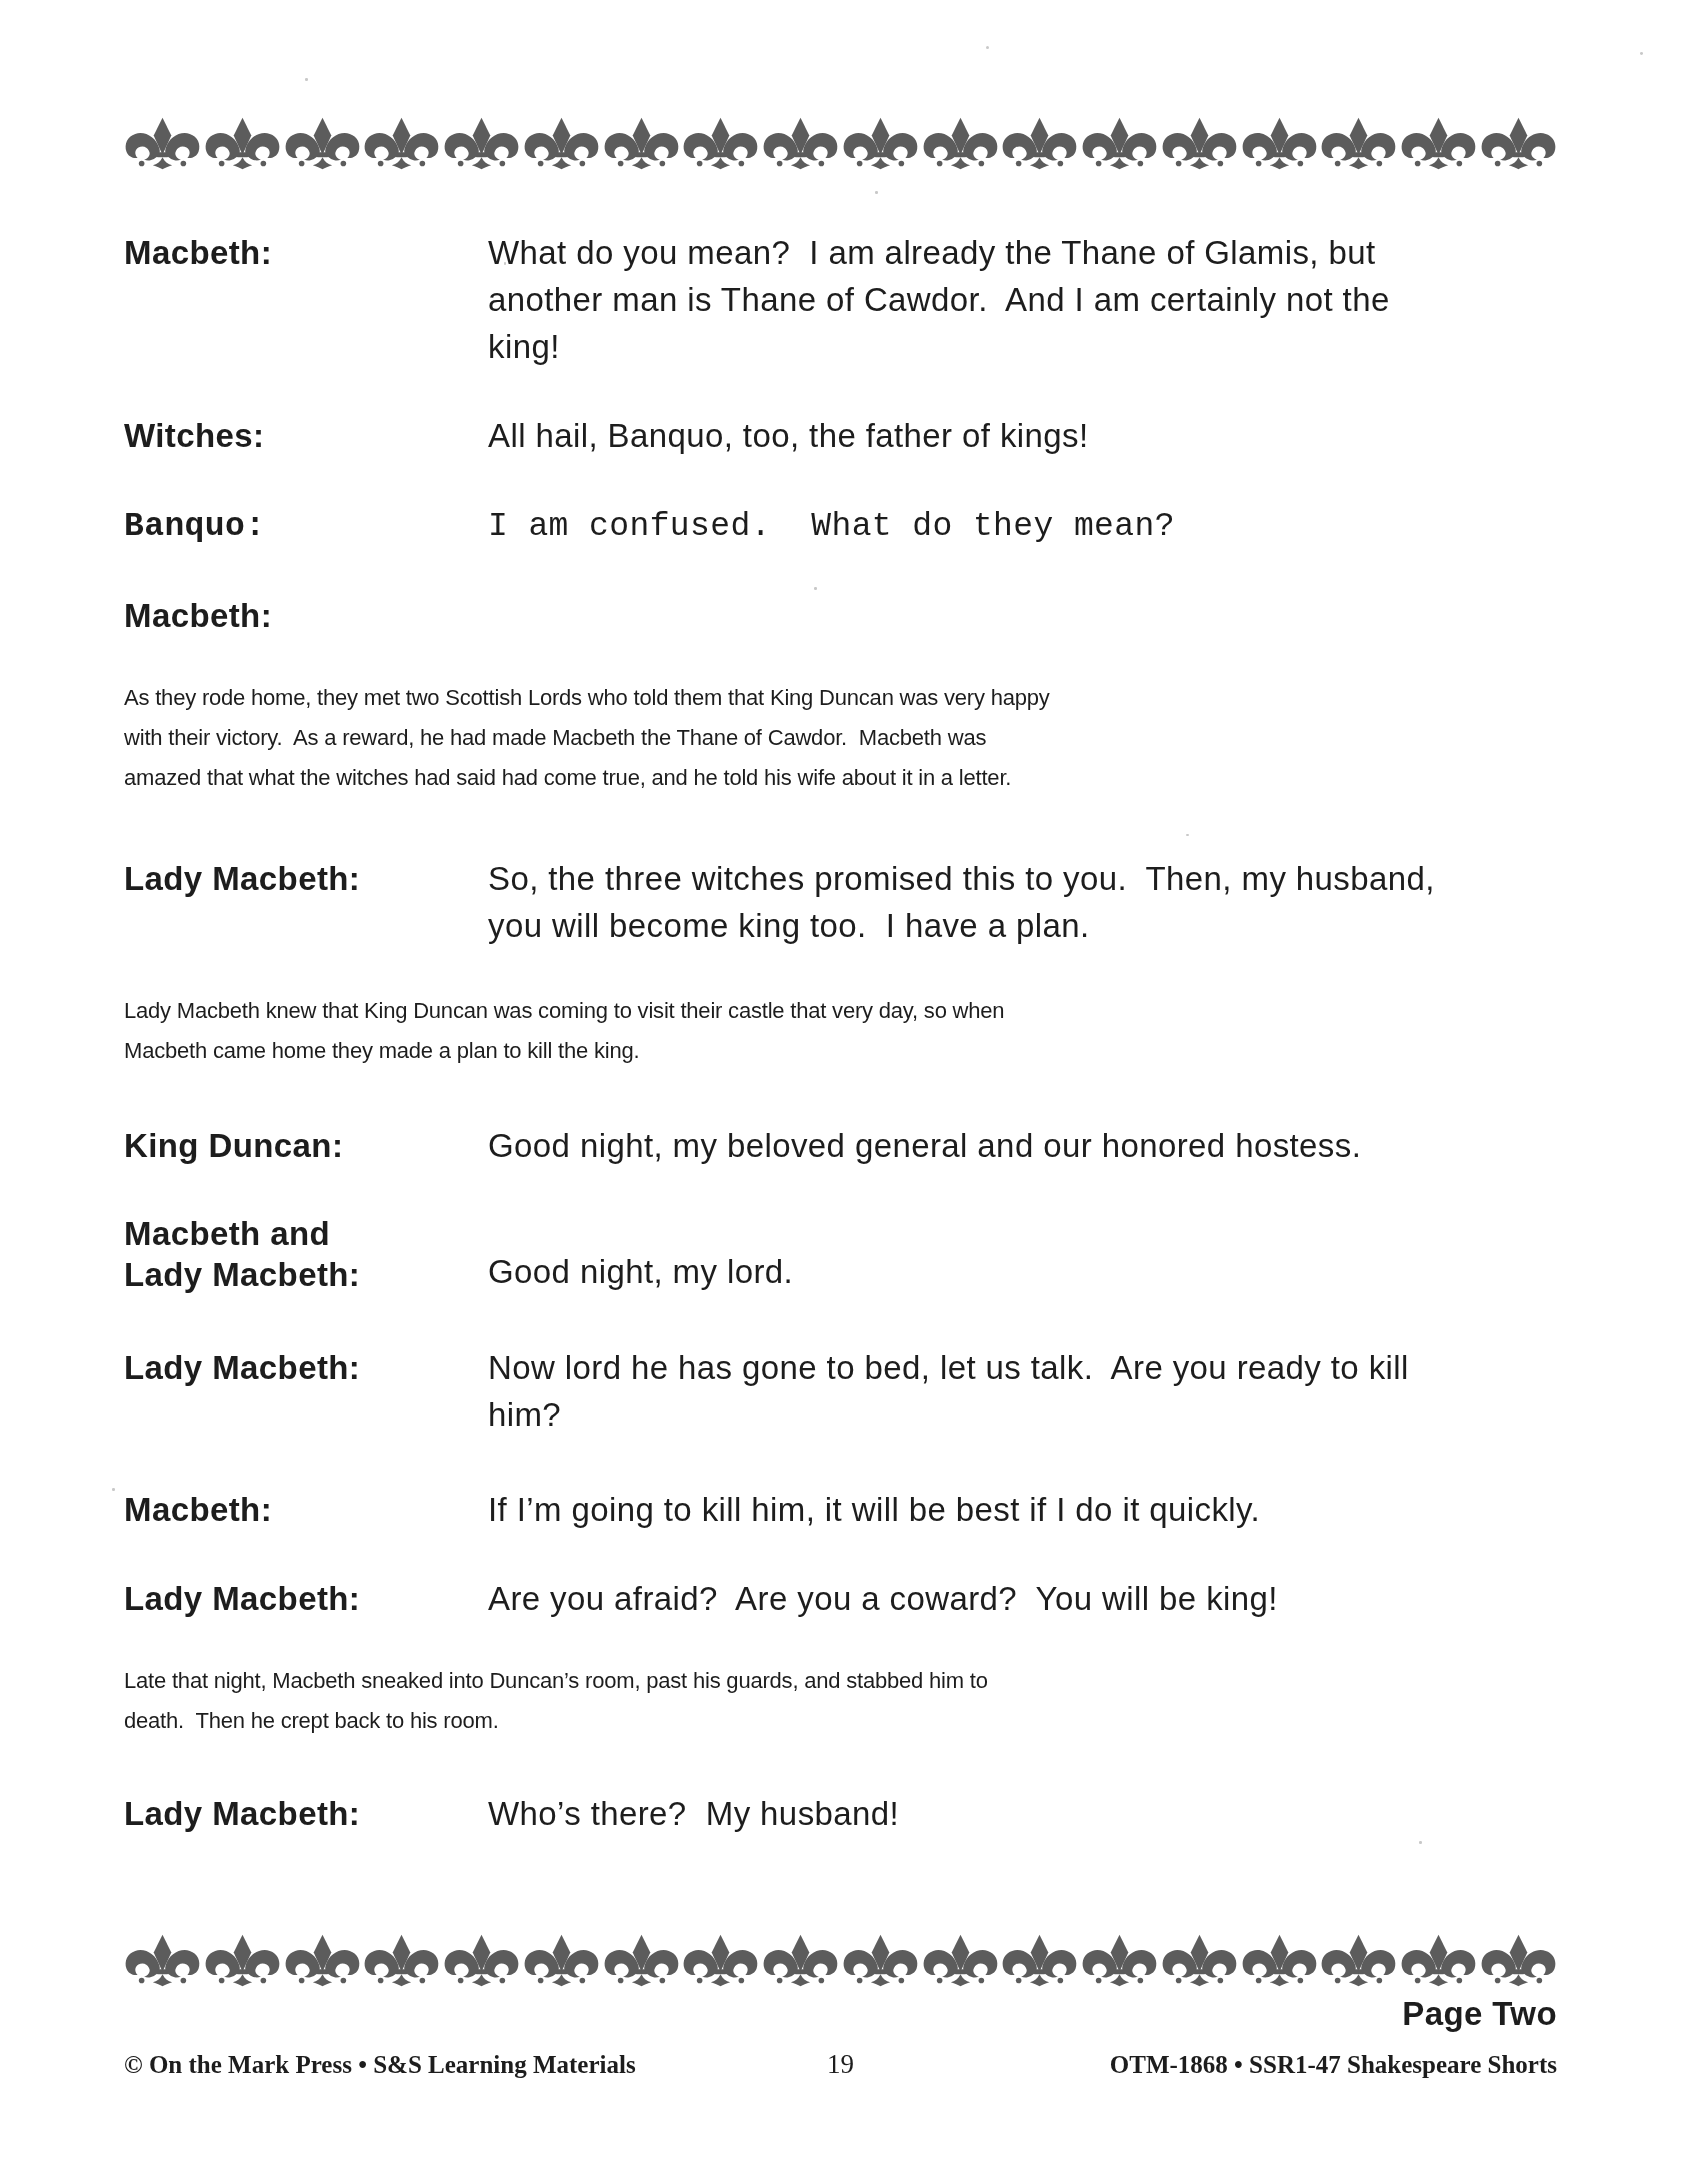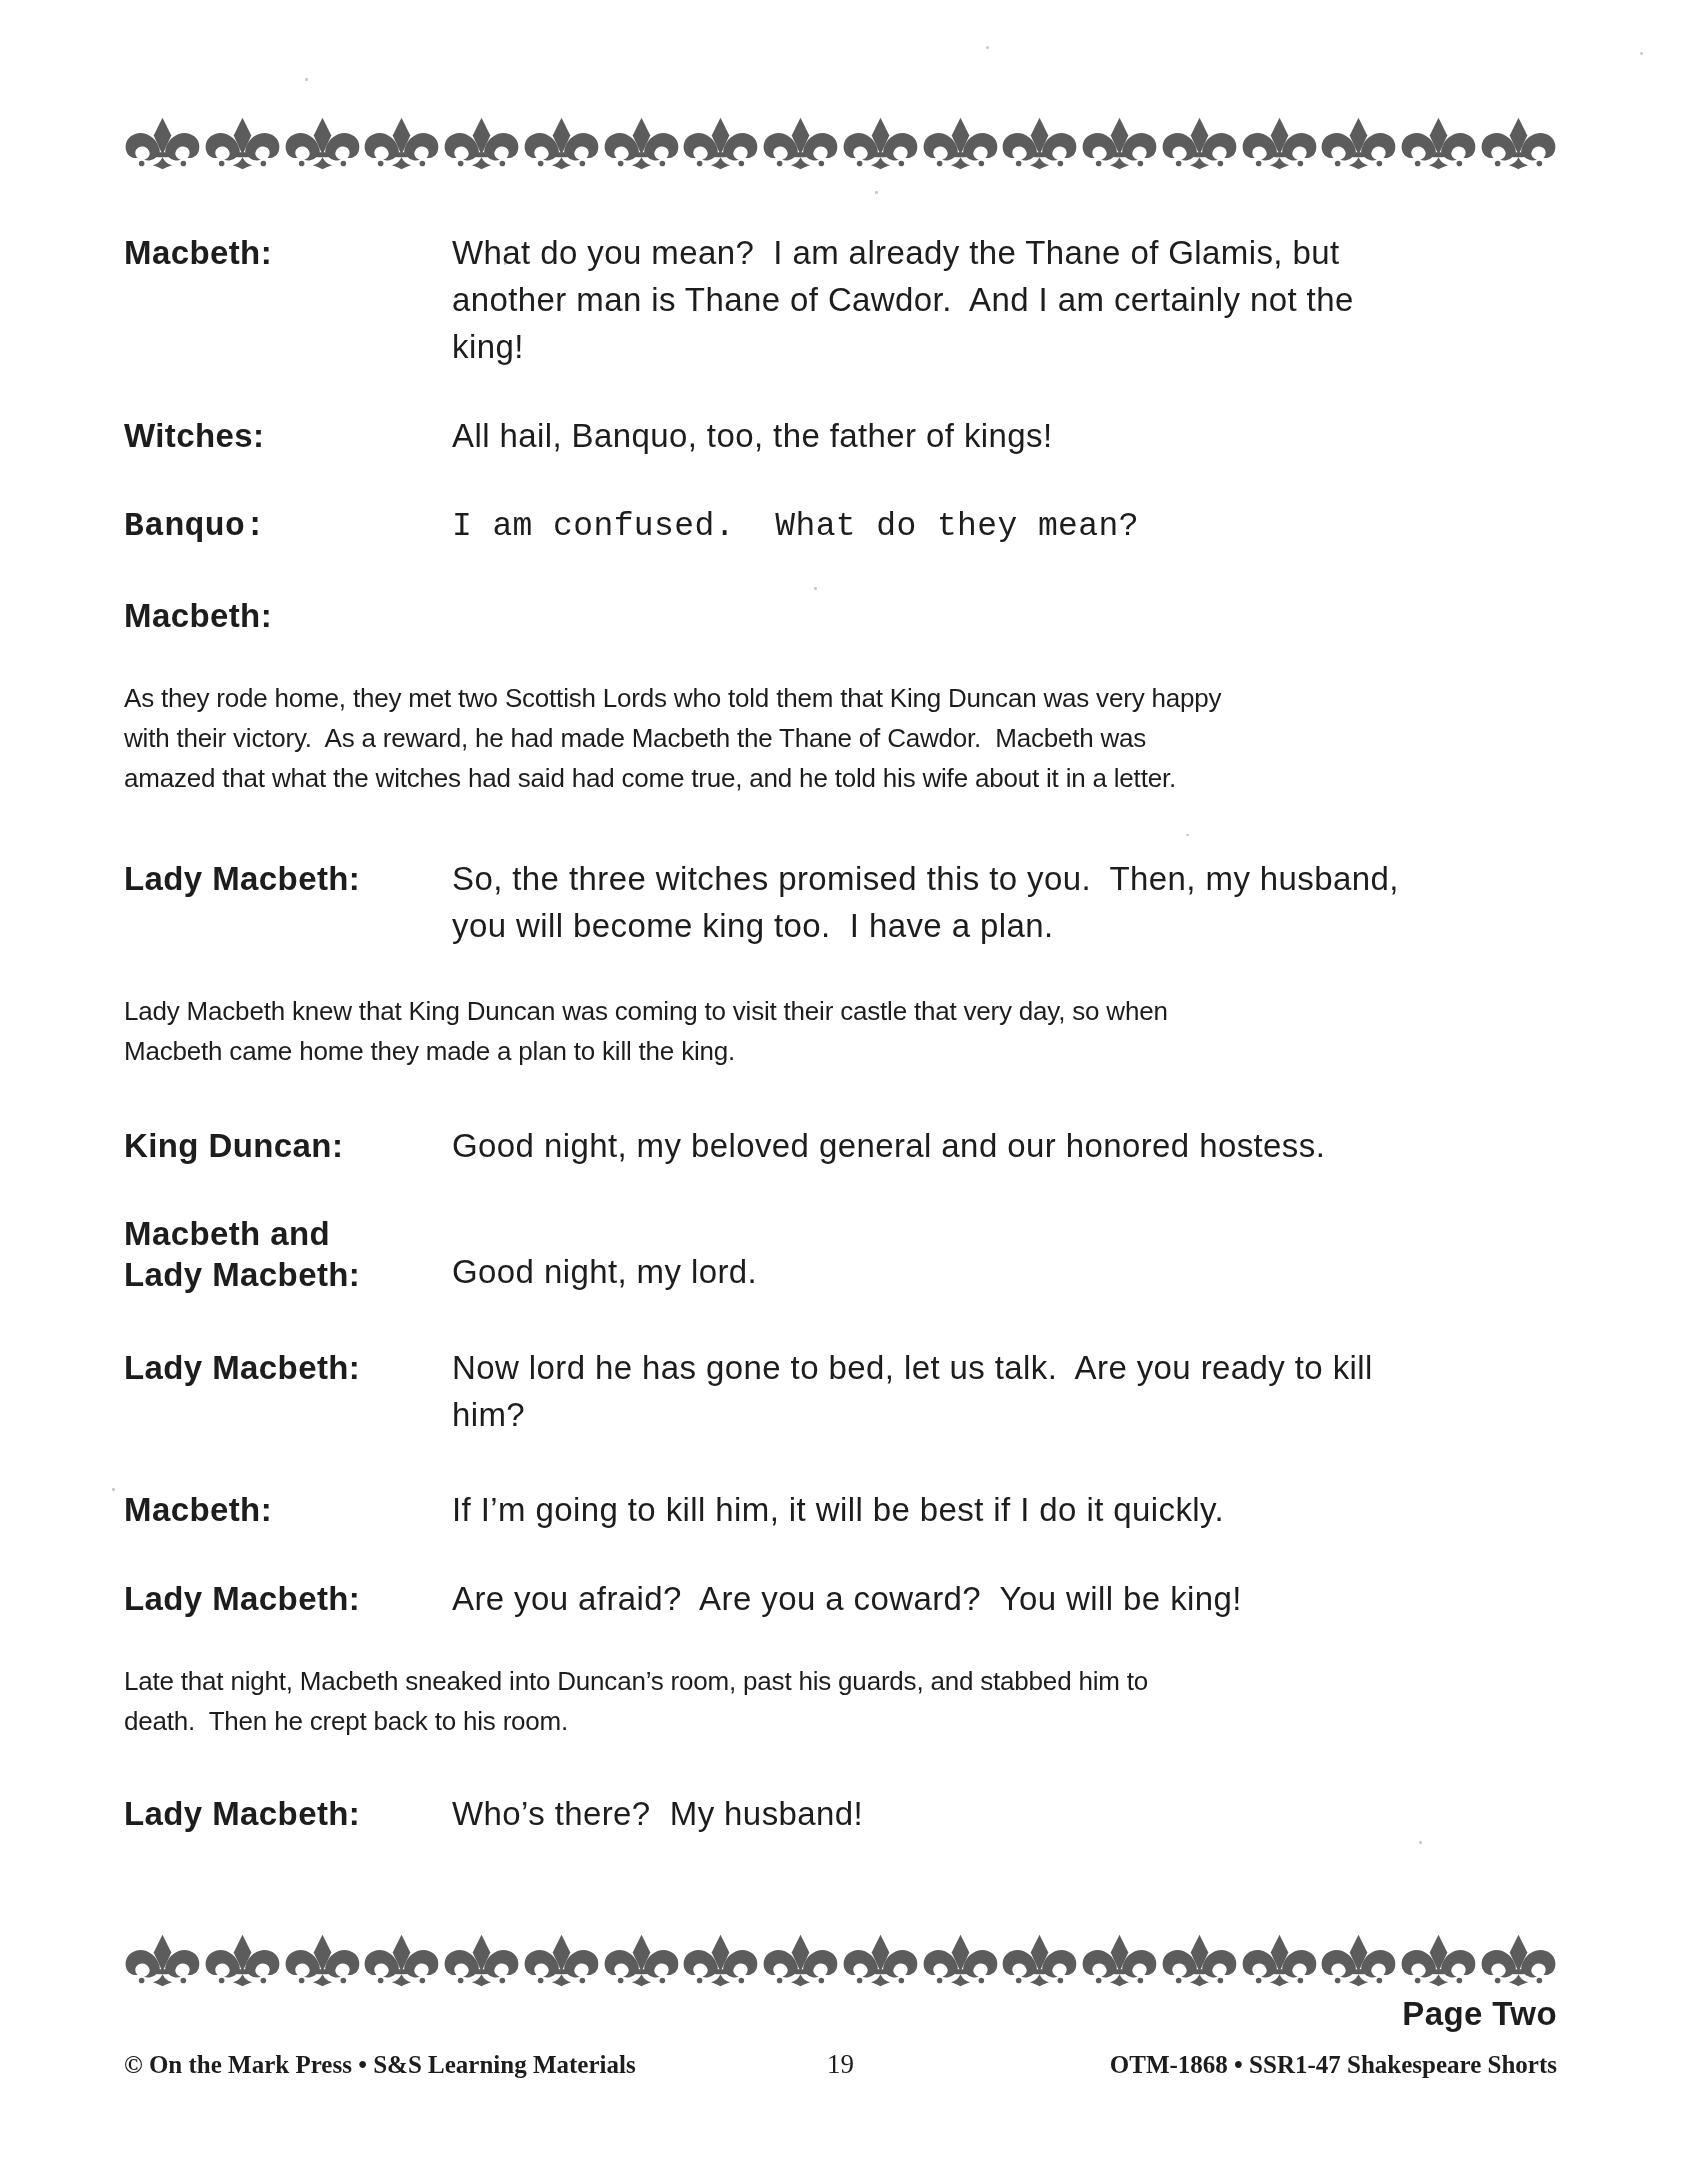--- a/index.html
+++ b/index.html
@@ -38,41 +38,42 @@
   .fleur-motif {
     width: 77px;
     height: 53px;
     flex: none;
   }
   .fleur-motif svg { width: 100%; height: 100%; display: block; }
   
   .speech {
     display: flex;
     align-items: flex-start;
+    gap: 36px;
   }
   .speech.align-bottom { align-items: flex-end; justify-content: flex-end; }
   .speaker {
     flex: none;
     width: 328px;
     font-weight: bold;
     font-size: 33px;
     line-height: 47px;
     letter-spacing: 0.4px;
     white-space: pre-wrap;
   }
   .speech.align-bottom .speaker { line-height: 41px; }
   .dialogue {
     flex: 1;
     font-size: 33px;
     line-height: 47px;
     letter-spacing: 0.4px;
     white-space: pre-wrap;
   }
   .narration {
-    font-size: 26px;
+    font-size: 22px;
     line-height: 40px;
     letter-spacing: -0.2px;
     white-space: pre-wrap;
   }
   .page-label {
     text-align: right;
     font-size: 33px;
     font-weight: bold;
     letter-spacing: 0.4px;
     line-height: 40px;

